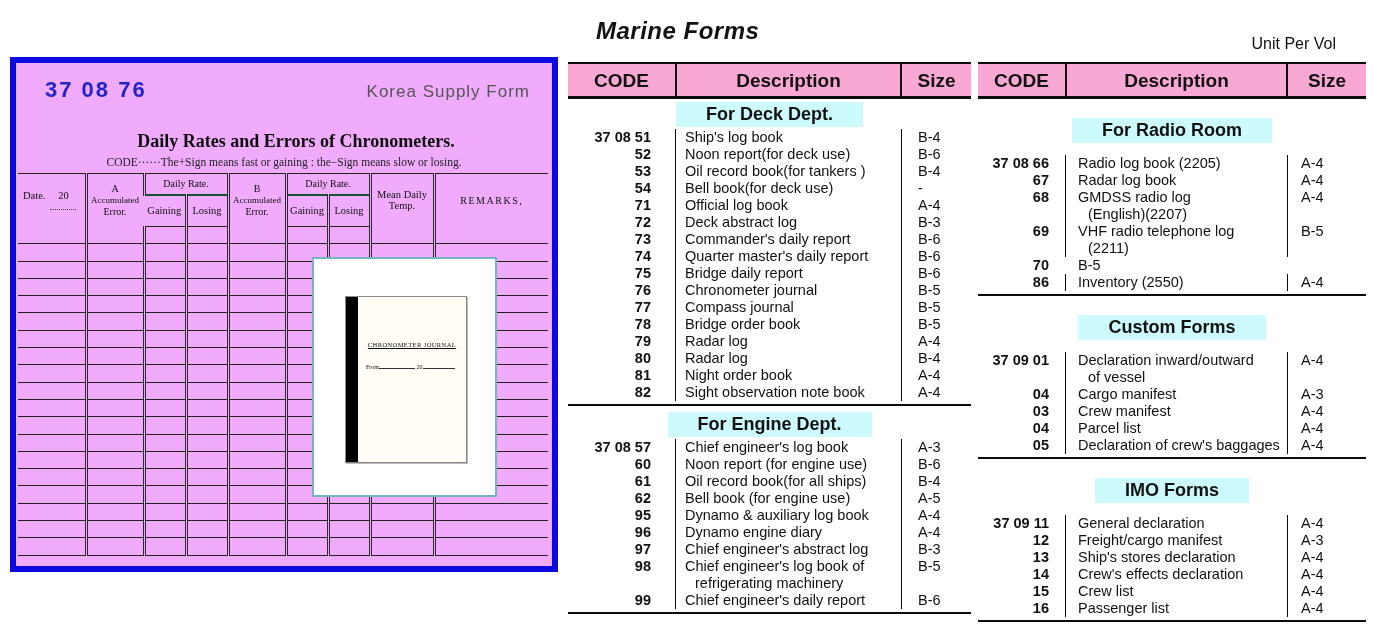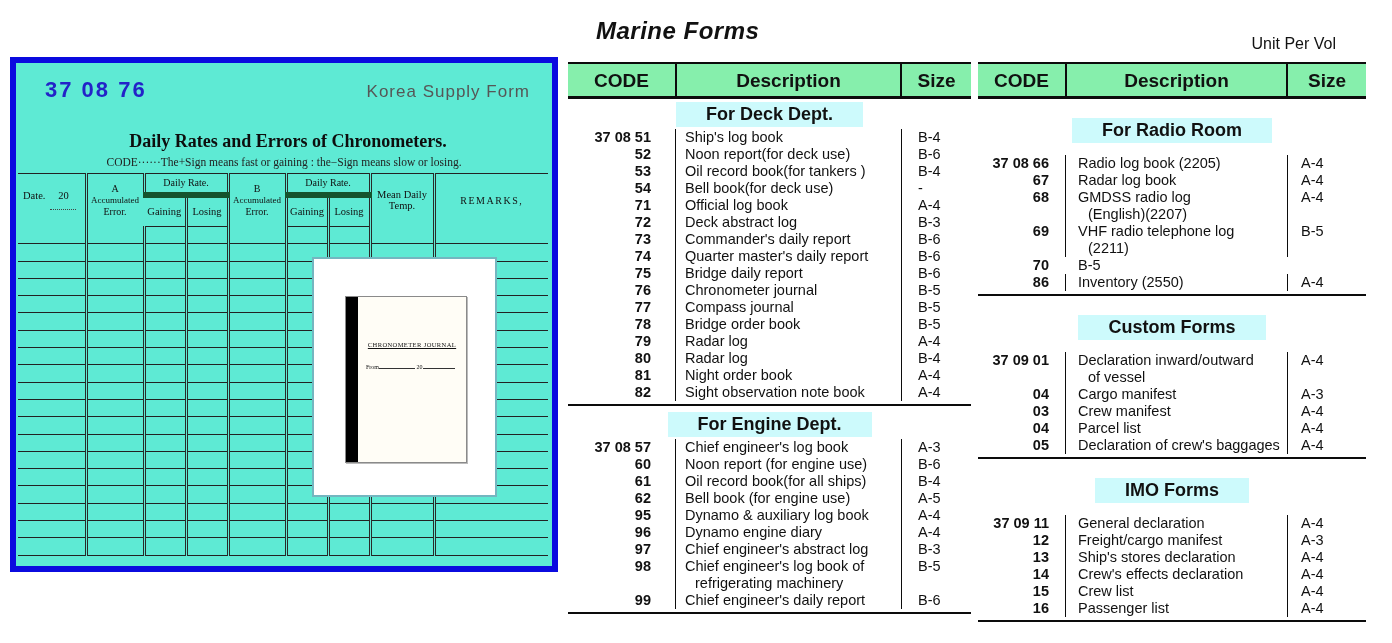--- a/index.html
+++ b/index.html
@@ -1,38 +1,38 @@
 <!DOCTYPE html>
 <html><head>
 <meta charset="utf-8">
 <style>
   * { margin:0; padding:0; box-sizing:border-box; }
   html,body { width:1392px; height:643px; background:#fff; overflow:hidden;
     font-family:"Liberation Sans", sans-serif; color:#111; }
 
   
   .left-panel { position:absolute; left:10px; top:57px; width:548px; height:515px;
-    border:6px solid #0b0bdf; background:#5eead4; }
+    border:6px solid #0b0bdf; background:#f0abfc; }
   .lp-code { position:absolute; left:29px; top:14px; font-size:22px; font-weight:bold;
     letter-spacing:2px; color:#2323c8; }
   .lp-brand { position:absolute; right:22px; top:19px; font-size:17px; color:#565656;
     letter-spacing:1px; }
-  .lp-title { position:absolute; left:4px; top:68px; width:100%; text-align:center;
+  .lp-title { position:absolute; left:12px; top:68px; width:100%; text-align:center;
     font-family:"Liberation Serif", serif; font-weight:bold; font-size:18px; color:#0d0d0d; }
   .lp-note { position:absolute; left:0; top:93px; width:100%; text-align:center;
     font-family:"Liberation Serif", serif; font-size:11.5px; color:#222; }
 
   table.chrono { position:absolute; left:2px; top:110px; width:530px;
     border-collapse:collapse; table-layout:fixed;
     font-family:"Liberation Serif", serif; }
   table.chrono td { border-left:3px double #2a2a2a; vertical-align:middle;
     text-align:center; overflow:hidden; }
   table.chrono td:first-child { border-left:none; }
   table.chrono tr.h1 td { border-top:1px solid #222; font-size:10px; line-height:11px; }
-  table.chrono tr.h2 td { border-top:6px solid #14532d; font-size:10.5px; height:32px; }
+  table.chrono tr.h2 td { border-top:2px solid #14532d; font-size:10.5px; height:32px; }
   table.chrono tr.hsep td { border-bottom:1px solid #222; }
   table.chrono tr.b td { border-bottom:1px solid #222; height:17.3px; }
   .cell-date { height:100%; display:flex; flex-direction:row; justify-content:space-between;
     align-items:flex-start; padding:2px 3px 1px 5px; font-size:10.5px; }
   .dots { display:inline-block; width:26px; border-bottom:1px dotted #444; height:9px; }
   .mean-cell { height:100%; display:flex; flex-direction:column; justify-content:space-around;
     padding:3px 0; font-size:10.5px; }
   .remarks-cell { font-size:11px; letter-spacing:1.5px; }
 
   .book-frame { position:absolute; left:296px; top:194px; width:185px; height:240px;
@@ -48,21 +48,21 @@
   .uline { display:inline-block; border-bottom:0.8px solid #333; height:5px; }
 
   
   .mid-panel { position:absolute; left:568px; top:8px; width:403px; }
   .right-panel { position:absolute; left:978px; top:8px; width:388px; }
 
   .mf-title { margin:9px 0 17px 28px; font-size:24px; line-height:28px;
     font-weight:bold; font-style:italic; letter-spacing:0.5px; }
   .unit-label { margin:26px 30px 0 0; text-align:right; font-size:16px; line-height:20px; margin-bottom:8px; }
 
-  .thead { display:flex; background:#86efac; border-top:2px solid #0c0c0c;
+  .thead { display:flex; background:#f9a8d4; border-top:2px solid #0c0c0c;
     border-bottom:3px solid #0c0c0c; font-weight:bold; font-size:19px; }
   .thead > div { padding:6px 0 5px; text-align:center; line-height:21px; }
   .mid-panel .th-code { width:107px; }
   .mid-panel .th-desc { width:227px; border-left:2px solid #0c0c0c; border-right:2px solid #0c0c0c; }
   .right-panel .th-code { width:87px; }
   .right-panel .th-desc { width:223px; border-left:2px solid #0c0c0c; border-right:2px solid #0c0c0c; }
   .th-size { flex:1; }
 
   .section { border-bottom:2.5px solid #0c0c0c; }
   .band-wrap { text-align:center; }

